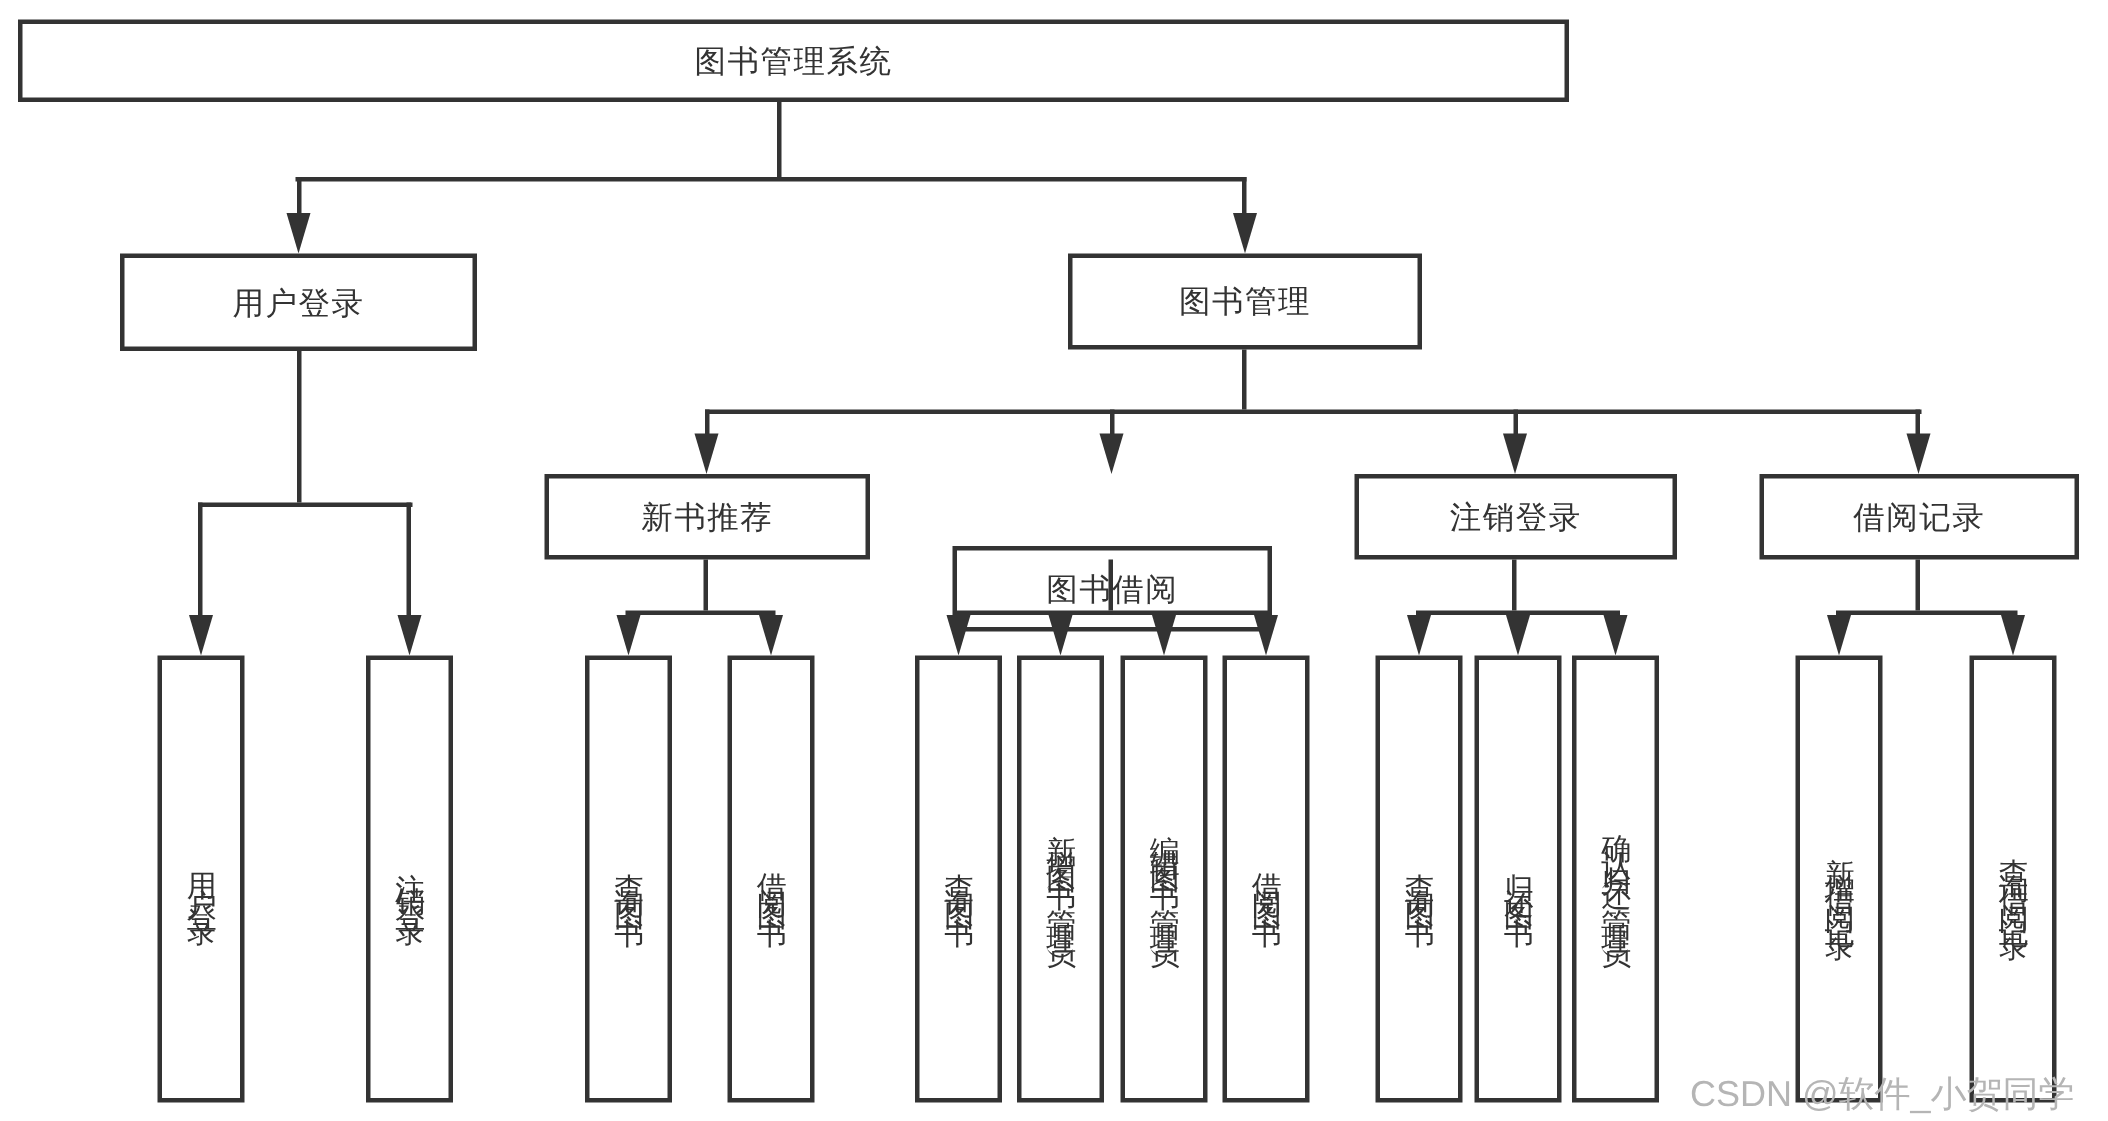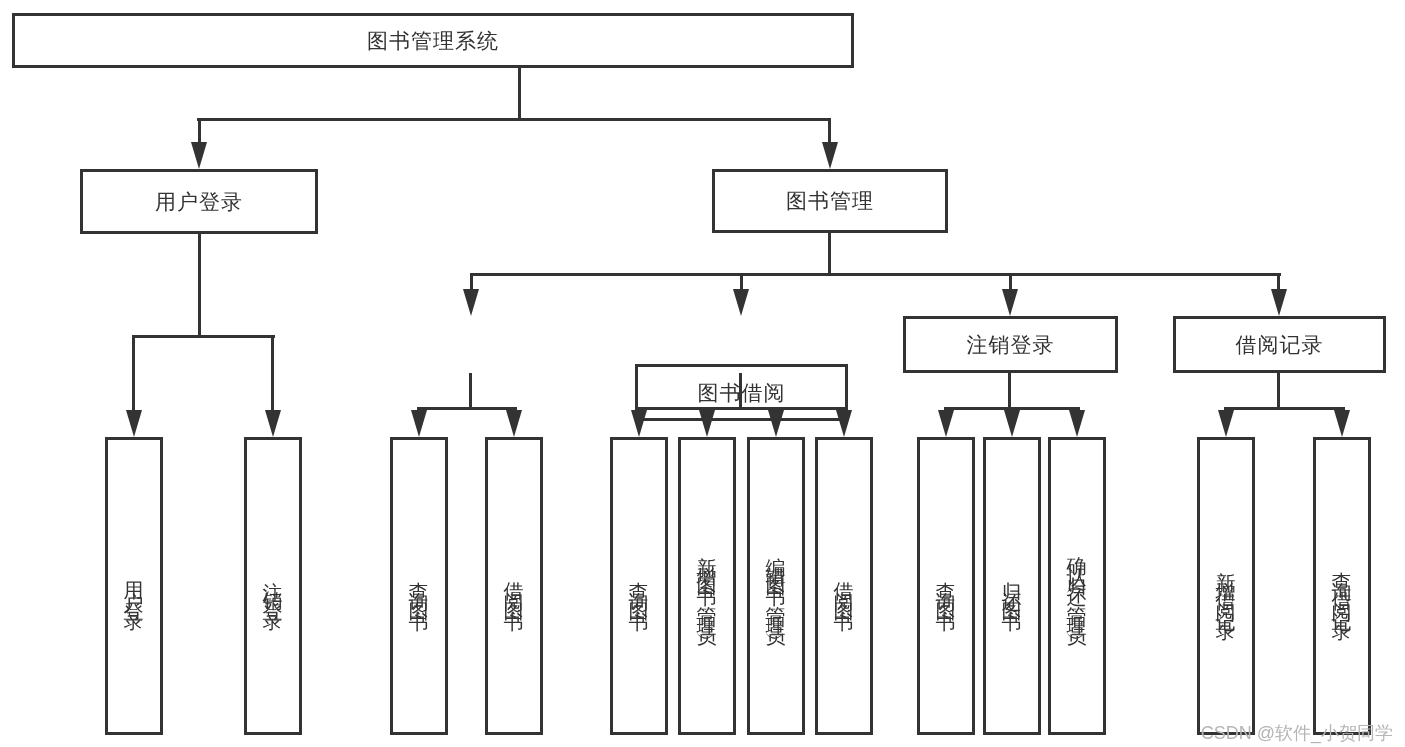--- a/index.html
+++ b/index.html
@@ -34,35 +34,35 @@
   .vl { position: absolute; width: 3px; background: #333333; }
   .ah {
     position: absolute;
     width: 0; height: 0;
     border-left: 8px solid transparent;
     border-right: 8px solid transparent;
     border-top: 27px solid #333333;
   }
   .watermark {
     position: absolute;
-    right: 12px;
+    right: 22px;
     bottom: 2px;
-    font-size: 18px;
+    font-size: 24px;
     color: #b5b5b5;
     z-index: 10;
     white-space: nowrap;
     margin-top: 23px;
   }
 </style>
 </head>
 <body>
 
 <div class="canvas">
 
-  <div class="box hbox" style="left:12px; top:13px; width:842px; height:55px;justify-content:center;">
+  <div class="box hbox" style="left:12px; top:13px; width:1034px; height:55px;justify-content:center;">
     <span>图书管理系统</span>
   </div>
 
   <div class="vl" style="left:518px; top:68px; height:50px;"></div>
   <div class="hl" style="left:197px; top:118px; width:634px;"></div>
   <div class="vl" style="left:198px; top:118px; height:32px;"></div>
   <div class="vl" style="left:828px; top:118px; height:32px;"></div>
   <div class="ah" style="left:191px; top:142px;"></div>
   <div class="ah" style="left:822px; top:142px;"></div>
 
@@ -84,20 +84,23 @@
   <div class="hl" style="left:470px; top:273px; width:811px;"></div>
   <div class="vl" style="left:470px; top:273px; height:20px;"></div>
   <div class="vl" style="left:740px; top:273px; height:20px;"></div>
   <div class="vl" style="left:1009px; top:273px; height:20px;"></div>
   <div class="vl" style="left:1277px; top:273px; height:20px;"></div>
   <div class="ah" style="left:463px; top:289px;"></div>
   <div class="ah" style="left:733px; top:289px;"></div>
   <div class="ah" style="left:1002px; top:289px;"></div>
   <div class="ah" style="left:1271px; top:289px;"></div>
 
+  <div class="box hbox" style="left:363px; top:316px; width:217px; height:57px;">
+    <span>新书推荐</span>
+  </div>
   <div class="box hbox" style="left:635px; top:316px; width:213px; height:57px;margin-top:48px;">
     <span>图书借阅</span>
   </div>
   <div class="box hbox" style="left:903px; top:316px; width:215px; height:57px;">
     <span>注销登录</span>
   </div>
   <div class="box hbox" style="left:1173px; top:316px; width:213px; height:57px;align-items:center;">
     <span>借阅记录</span>
   </div>
 

